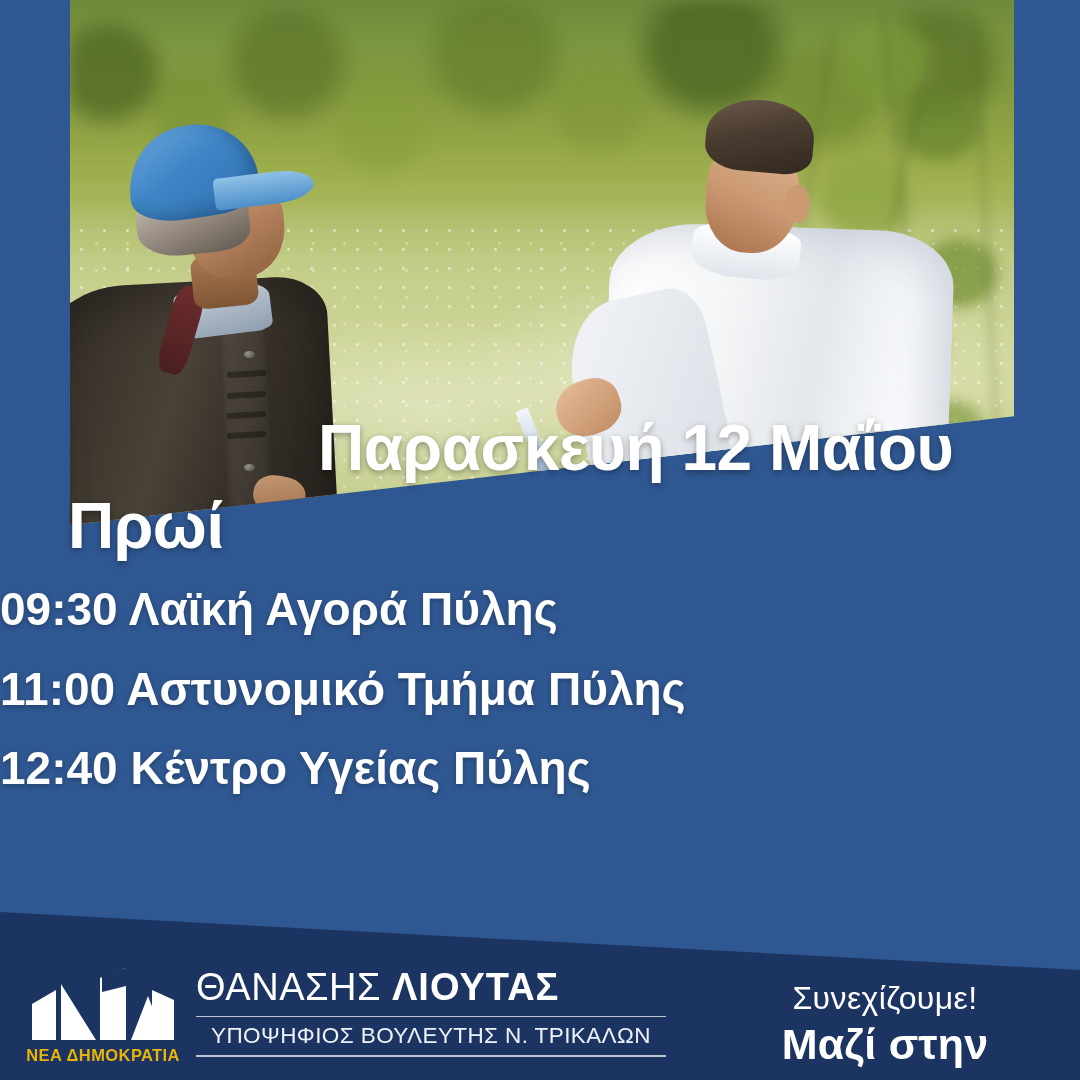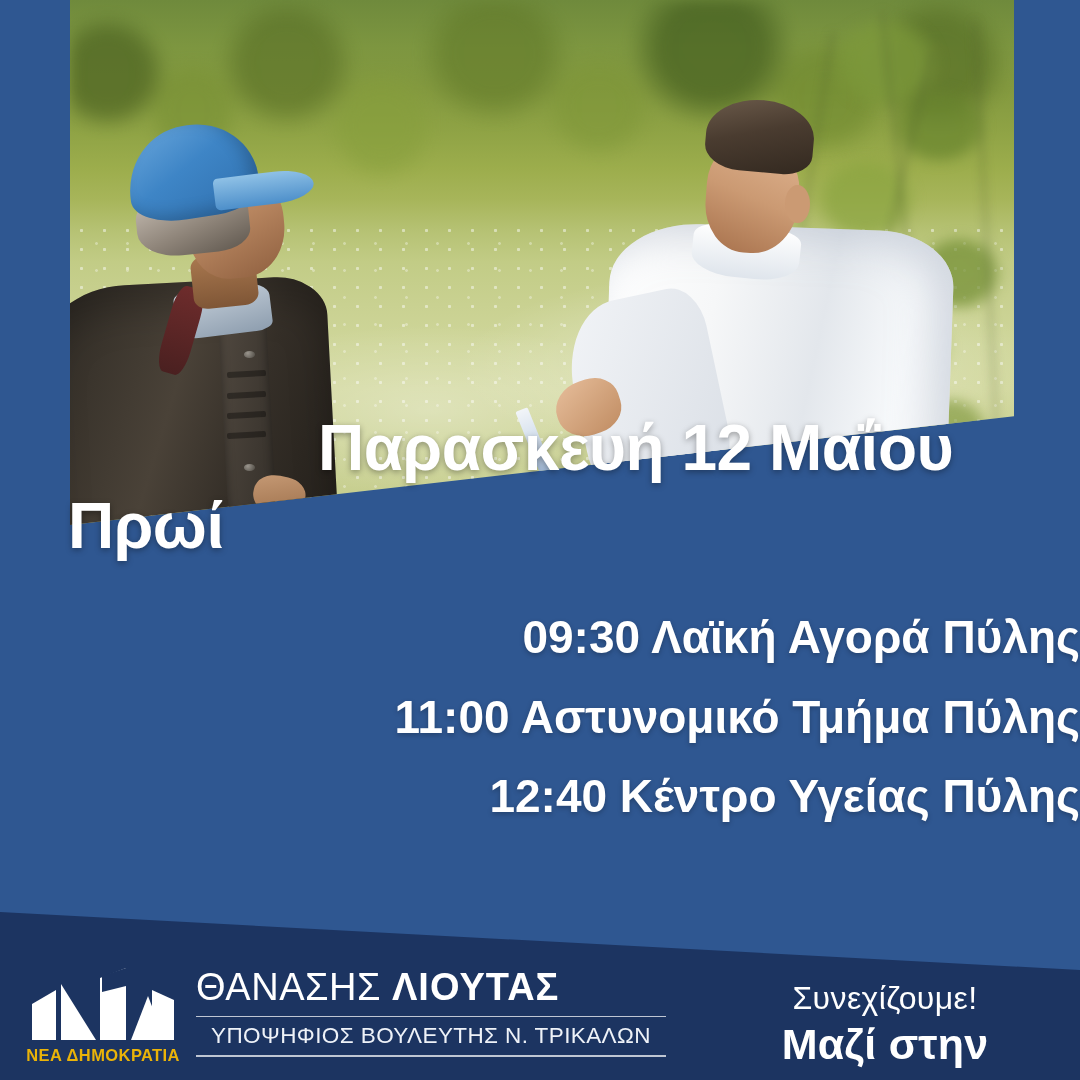--- a/index.html
+++ b/index.html
@@ -245,23 +245,22 @@
     text-align: center;
   }
 
   
   .schedule{
     position:absolute;
     left:0; top:585px;
     width:1080px;
     display:flex;
     flex-direction:column;
-    align-items:flex-end;
+    align-items:flex-start;
     gap:30px;
-    margin-top:28px;
   }
   .sched-item{
     font-size:46px;
     font-weight:700;
     color:#ffffff;
     white-space:nowrap;
     line-height:1.08;
     text-shadow: 0 2px 5px rgba(0,0,0,.25);
   }
 

